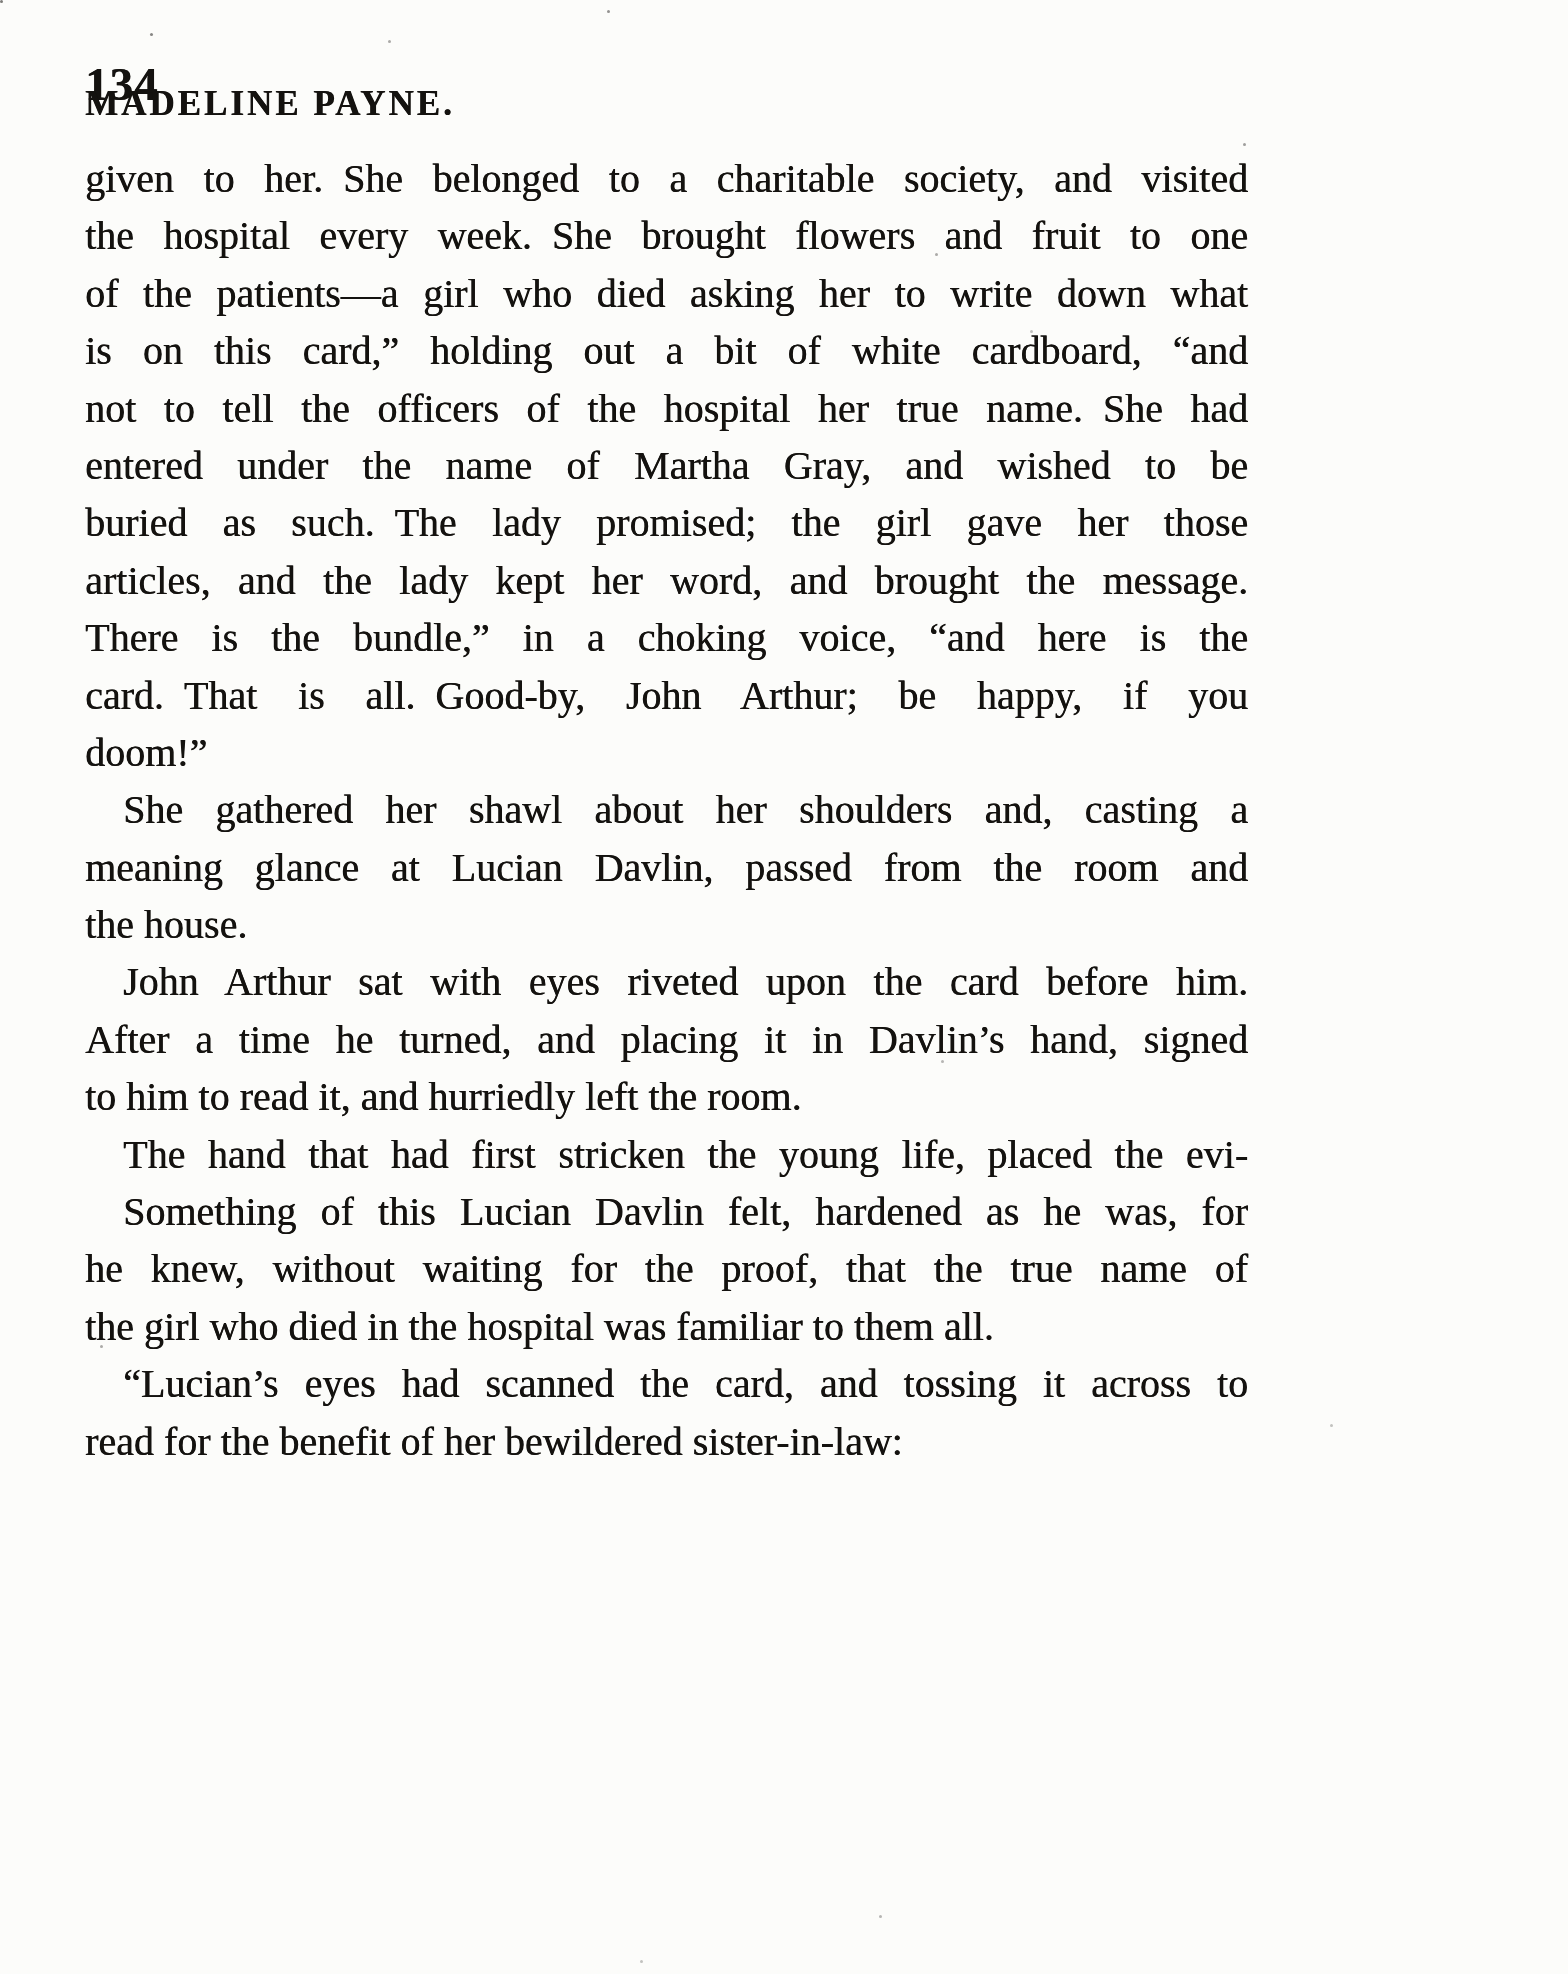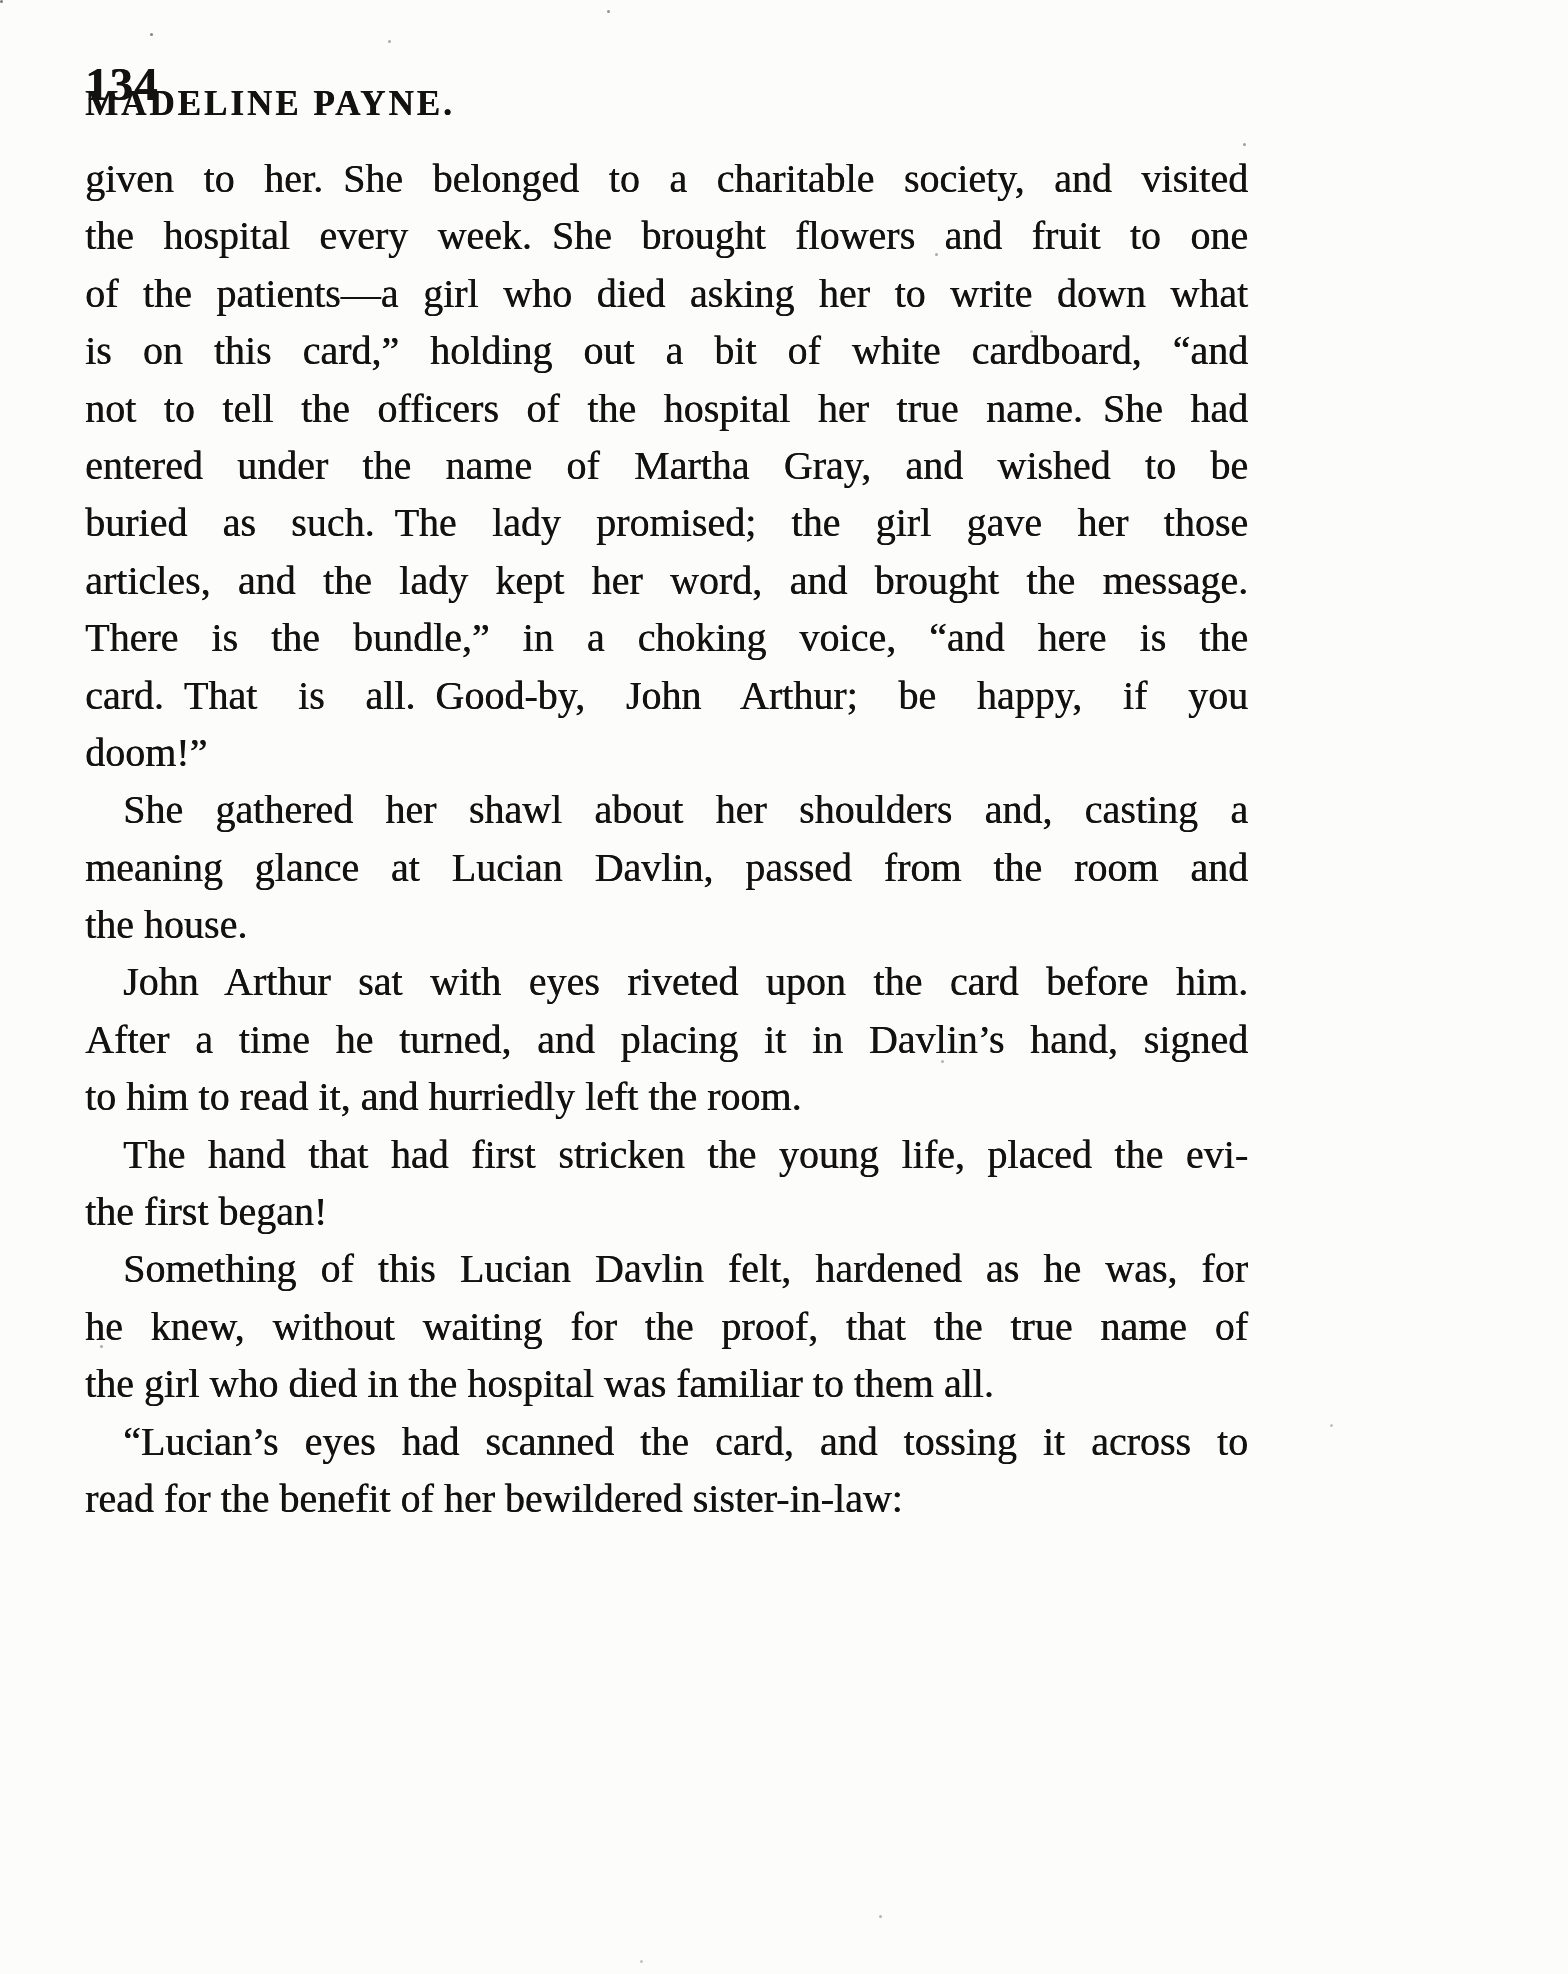--- a/index.html
+++ b/index.html
@@ -97,21 +97,20 @@
       <div class="line j">There is the bundle,” in a choking voice, “and here is the</div>
       <div class="line j">card. That is all. Good-by, John Arthur; be happy, if you</div>
       <div class="line">doom!”</div>
       <div class="line j ind">She gathered her shawl about her shoulders and, casting a</div>
       <div class="line j">meaning glance at Lucian Davlin, passed from the room and</div>
       <div class="line">the house.</div>
       <div class="line j ind">John Arthur sat with eyes riveted upon the card before him.</div>
       <div class="line j">After a time he turned, and placing it in Davlin’s hand, signed</div>
       <div class="line">to him to read it, and hurriedly left the room.</div>
       <div class="line j ind">The hand that had first stricken the young life, placed the evi-</div>
-      <div class="line">the first began!</div>
       <div class="line j ind">Something of this Lucian Davlin felt, hardened as he was, for</div>
       <div class="line j">he knew, without waiting for the proof, that the true name of</div>
       <div class="line">the girl who died in the hospital was familiar to them all.</div>
       <div class="line j ind">“Lucian’s eyes had scanned the card, and tossing it across to</div>
       <div class="line">read for the benefit of her bewildered sister-in-law:</div>
     </div>
 
 </div>
 
 </body></html>

